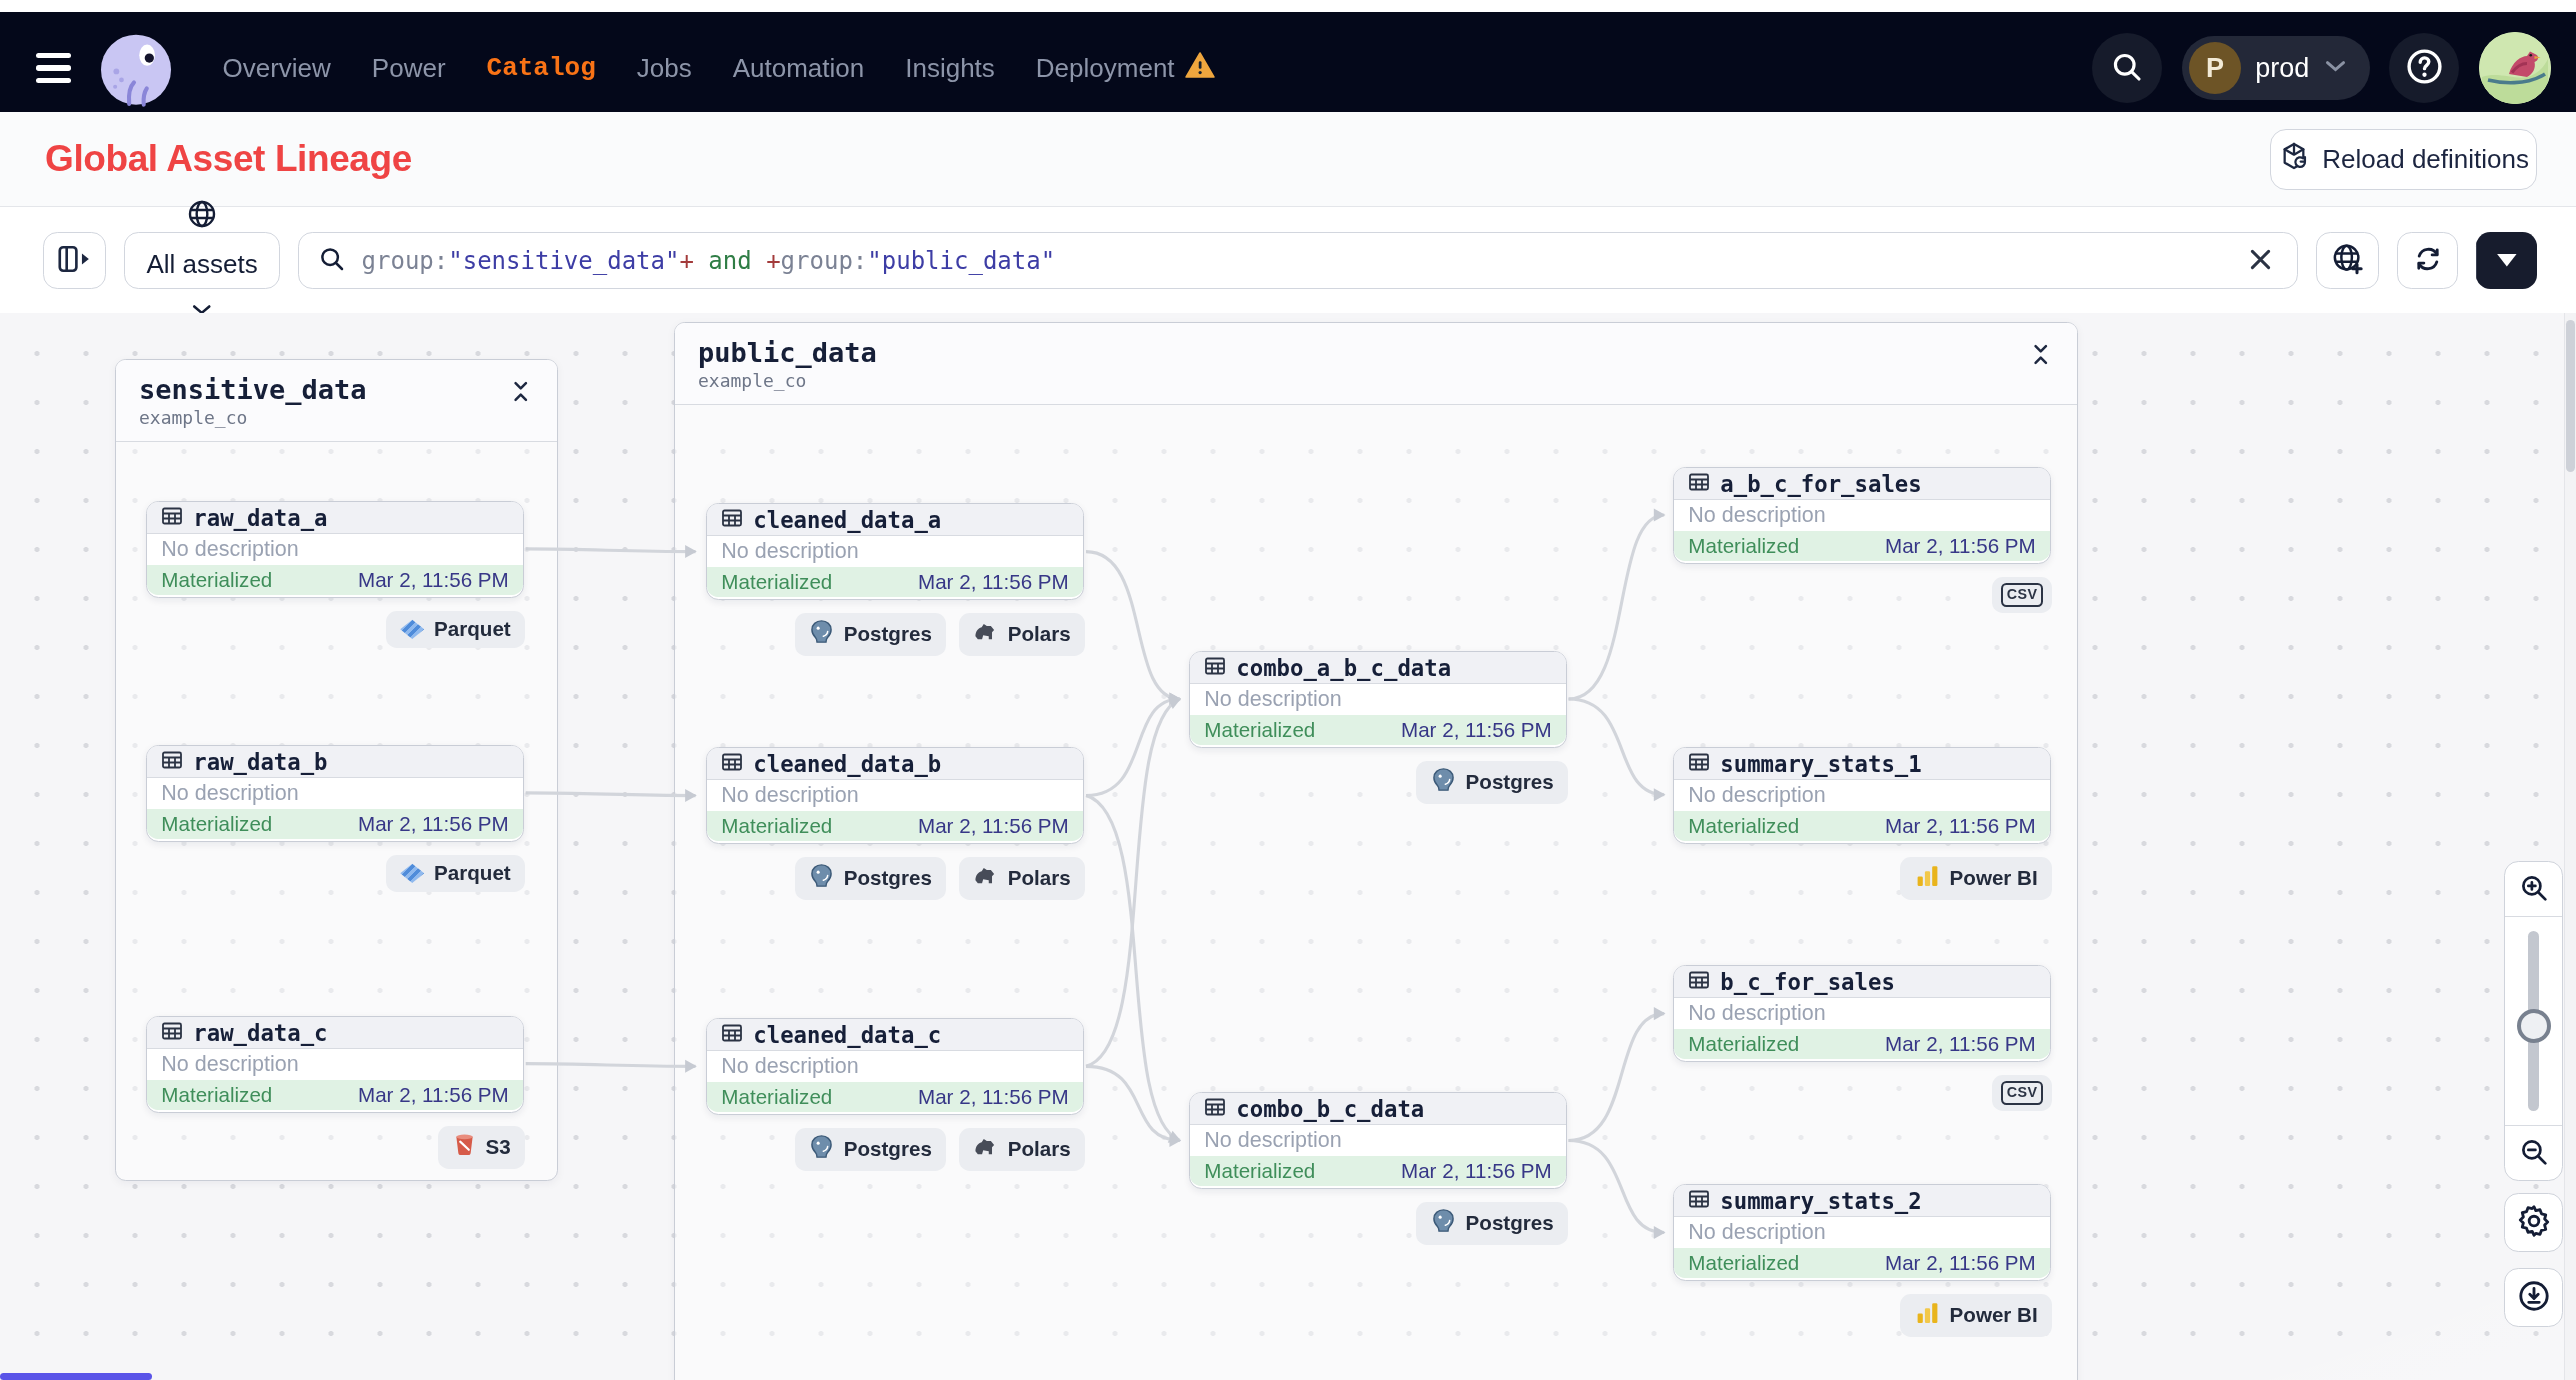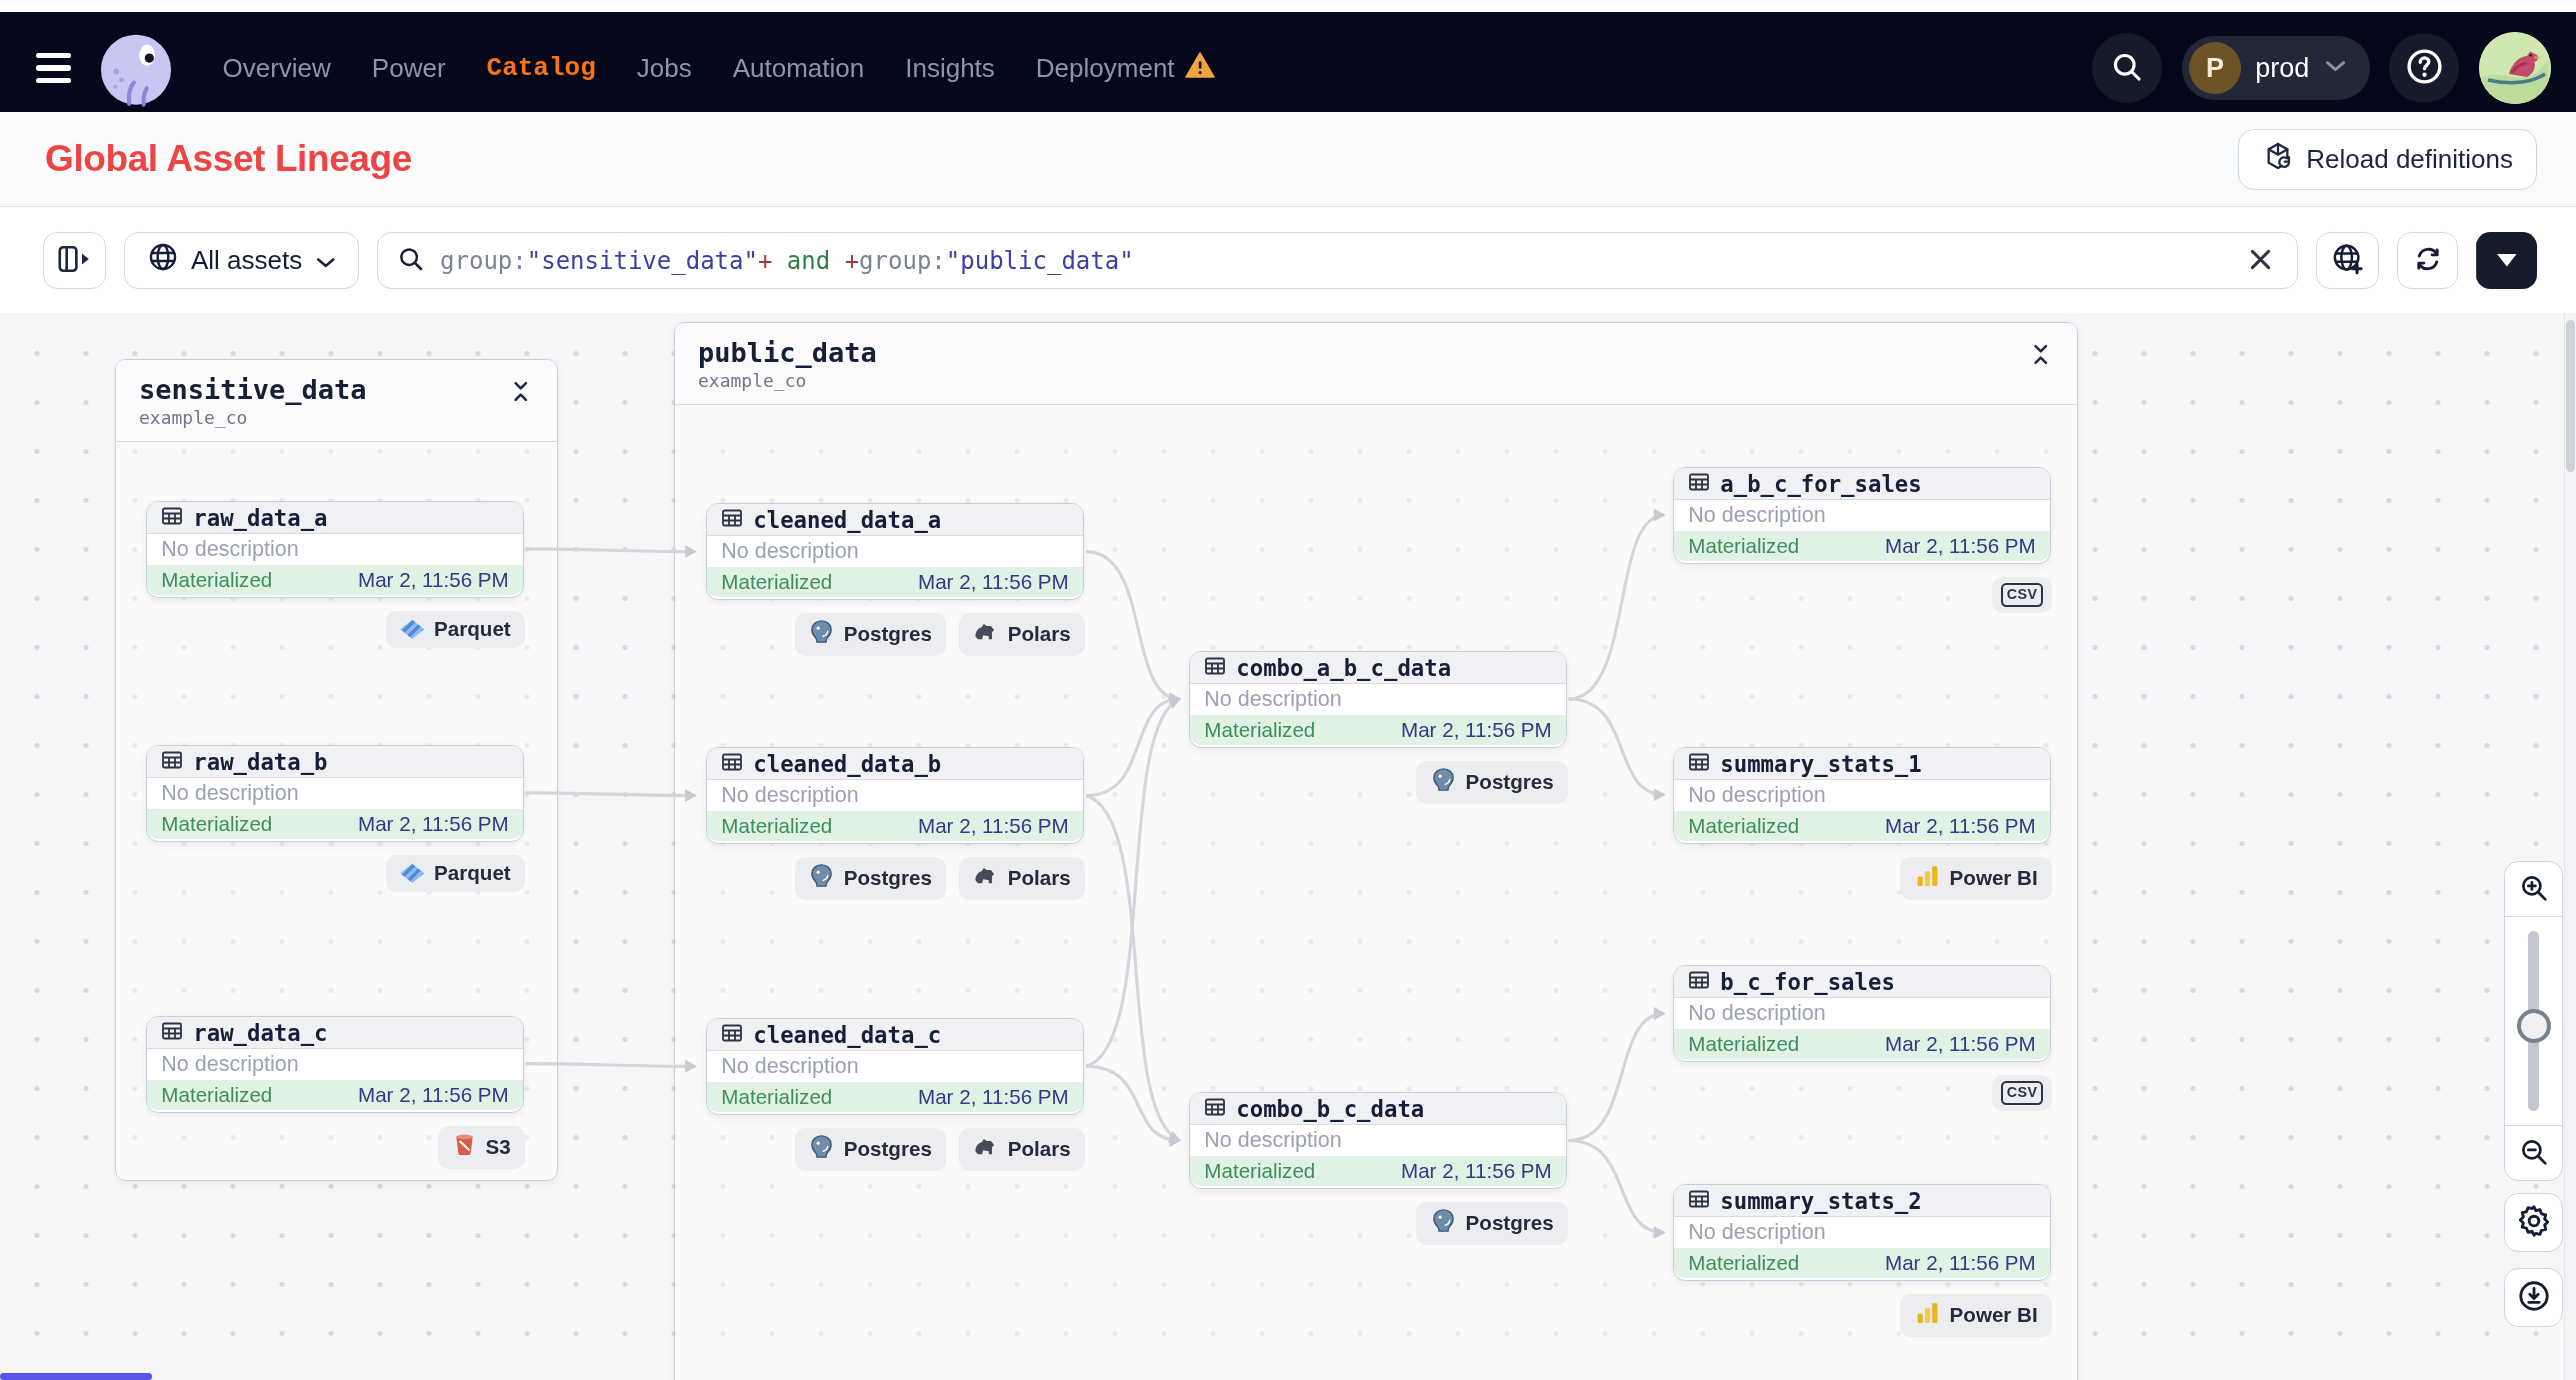--- a/index.html
+++ b/index.html
@@ -24,27 +24,27 @@
   .env-avatar { width:52px; height:52px; border-radius:50%; background:#6d5426; color:#f2ead6;
     font-size:27px; font-weight:bold; display:flex; align-items:center; justify-content:center; }
   .env-name { color:#fff; font-size:27px; }
   .user-avatar { width:72px; height:72px; border-radius:50%; overflow:hidden; cursor:pointer; border:none; padding:0; background:#cfe7b0; }
 
   
   .page-header { position:absolute; left:0; top:112px; width:2576px; height:95px; background:#fafbfc;
     display:flex; align-items:center; padding:0 39px 0 45px; border-bottom:1.8px solid #e4e6ea; }
   .page-title { font-size:37px; font-weight:bold; color:#ef4444; letter-spacing:-0.4px; }
   .reload-btn { margin-left:auto; height:61px; border-radius:16px; border:1.8px solid #d2d6de; background:#fff;
-    display:flex; align-items:center; gap:12.5px; padding:0 23px; font-size:26px; color:#1c2540; cursor:pointer; font-family:inherit; }
+    display:flex; align-items:center; gap:12.5px; padding:0 7px; font-size:26px; color:#1c2540; cursor:pointer; font-family:inherit; }
 
   
   .toolbar { position:absolute; left:0; top:208px; width:2576px; height:105px; background:#fff;
     display:flex; align-items:center; padding:0 39px 0 43px; gap:18px; }
   .tool-btn { height:57px; min-width:57px; border-radius:14.3px; border:1.8px solid #d2d6de; background:#fff;
-    display:flex; align-items:center; justify-content:center; cursor:pointer; padding:0 12.5px; }
+    display:flex; align-items:center; justify-content:center; cursor:pointer; padding:0 12.5px;flex-direction:column; }
   .scope-btn { gap:12.5px; font-size:26px; color:#141d35; padding:0 21.5px; font-family:inherit; }
   .search-box { flex:1; height:57px; border-radius:14.3px; border:1.8px solid #d2d6de; background:#fff;
     display:flex; align-items:center; gap:14.3px; padding:0 18px; }
   .search-box .query { flex:1; font-family:"DejaVu Sans Mono", monospace; font-size:24px; white-space:pre; }
   .clear-btn { background:none; border:none; cursor:pointer; display:flex; padding:5.4px; }
   .materialize-btn { height:57px; border-radius:14.3px; background:#171c2d; color:#fff; border:none;
     display:flex; align-items:center; cursor:pointer; padding:0; overflow:hidden; font-family:inherit; }
   .mat-main { display:flex; align-items:center; gap:14.3px; padding:0 27px; font-size:26px; height:100%; }
   .mat-caret { width:61px; height:100%; border-left:1.8px solid #3a4052; display:flex; align-items:center; justify-content:center; }
 

